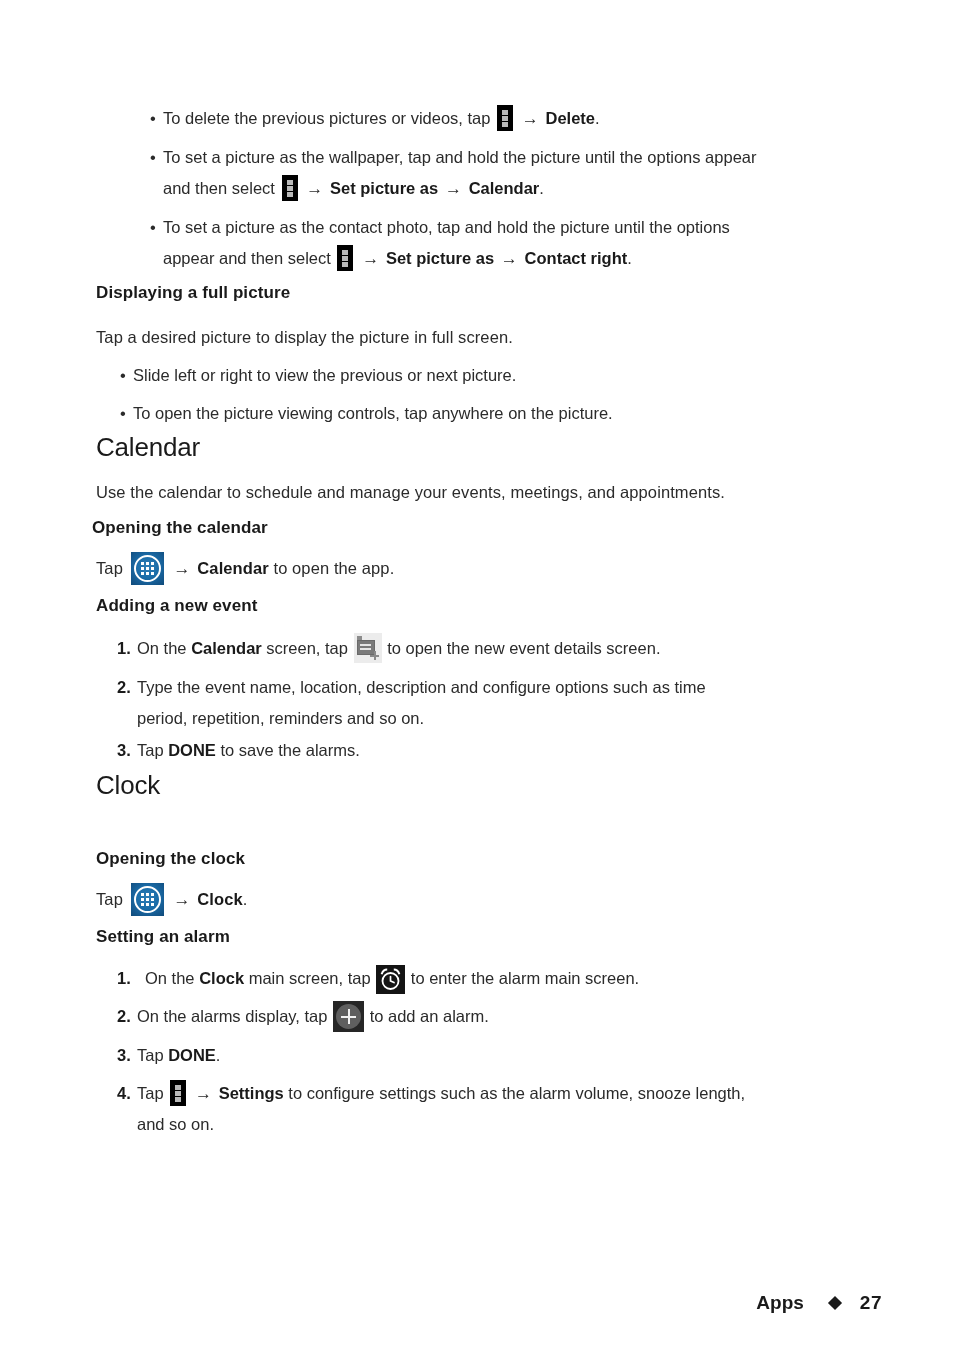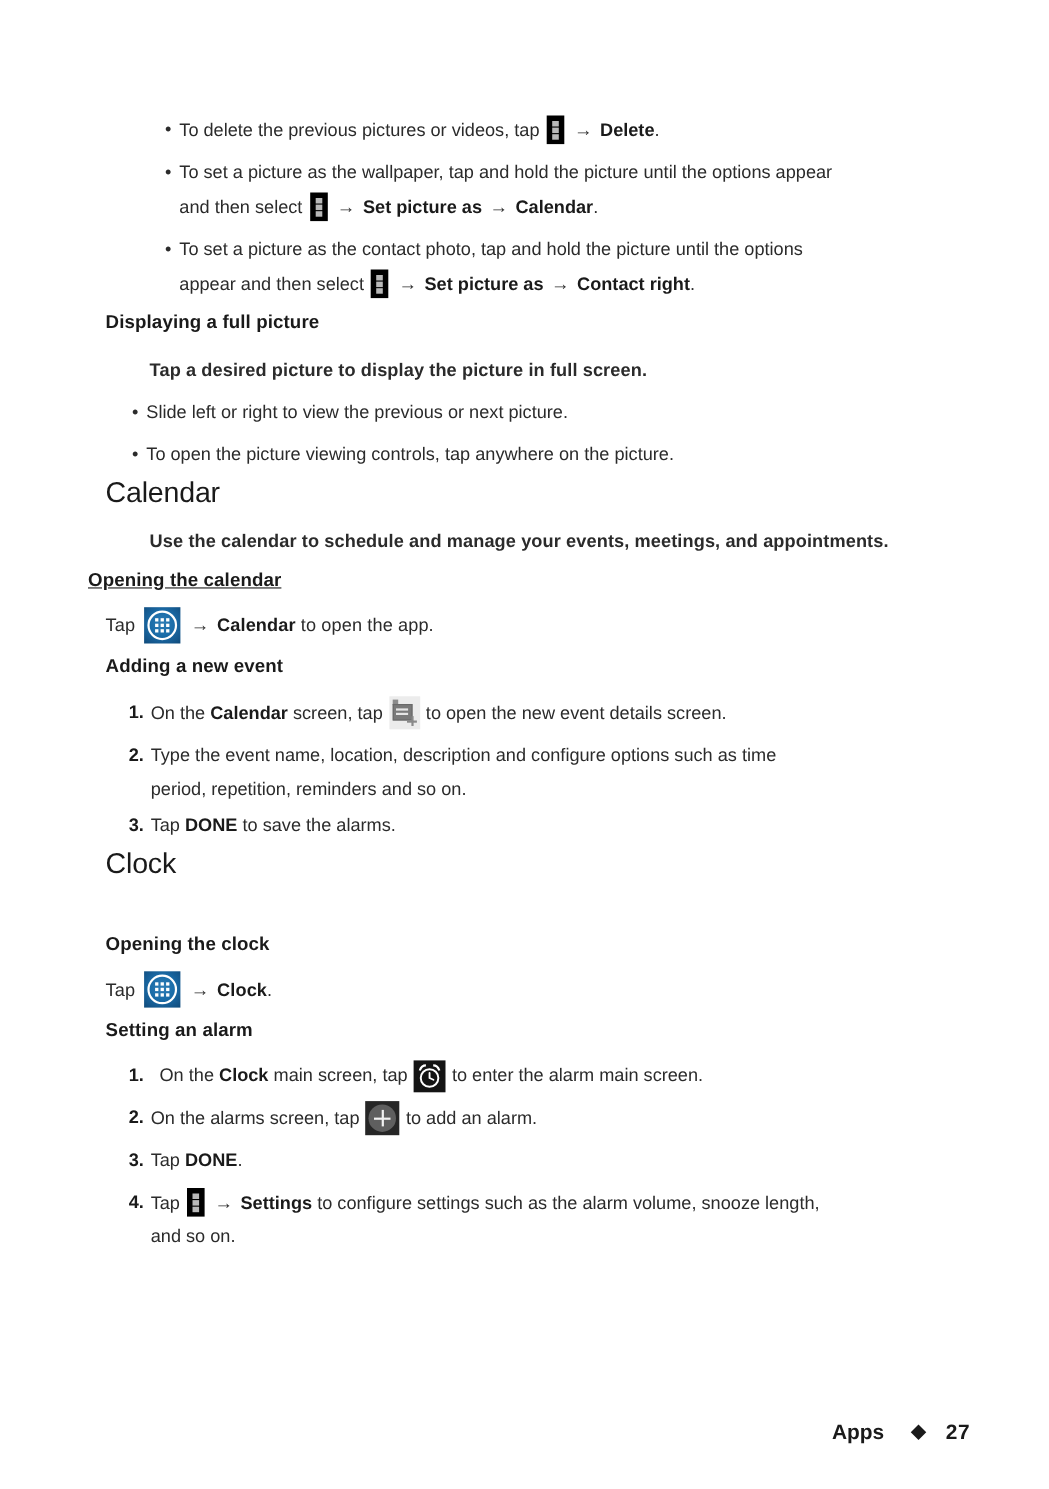--- a/index.html
+++ b/index.html
@@ -25,21 +25,21 @@
   }
 
   
   .blk {
     position: absolute;
     font-size: 16.5px;
     line-height: 31px;
     color: #2b2b2b;
     letter-spacing: 0.1px;
   }
-  .body-text { font-weight: 700; margin-left: 40px; }
+  .body-text { font-weight: 400; }
   b, .bold { font-weight: 700; color: #1a1a1a; }
 
   
   .h1 {
     position: absolute;
     font-size: 26px;
     font-weight: 400;
     color: #1a1a1a;
     letter-spacing: -0.2px;
   }
@@ -275,21 +275,21 @@
 
   <div class="bullet-row" style="left:120px; top:398px; width:760px;">
     <span class="marker" style="left:0; top:0;">•</span>
     <span class="txt" style="left:13px; top:0; width:745px;">To open the picture viewing controls, tap anywhere on the picture.</span>
   </div>
 
   <div class="h1" style="left:96px; top:432px;">Calendar</div>
 
   <div class="blk body-text" style="left:96px; top:477px; width:800px;">Use the calendar to schedule and manage your events, meetings, and appointments.</div>
 
-  <div class="h2" style="left:80px; top:518px;text-decoration:underline;">Opening the calendar</div>
+  <div class="h2" style="left:92px; top:518px;">Opening the calendar</div>
 
   <div class="blk" style="left:96px; top:552px; width:800px;">
     <span>Tap </span><span class="ico ico-appdrawer"><span class="ring"></span><span class="dots">
           <s style="left:0;top:0"></s>
           <s style="left:5px;top:0"></s>
           <s style="left:10px;top:0"></s>
           <s style="left:0;top:5px"></s>
           <s style="left:5px;top:5px"></s>
           <s style="left:10px;top:5px"></s>
           <s style="left:0;top:10px"></s>
@@ -349,21 +349,21 @@
             <path d="M12.5 9.5 L12.5 14 L16 15.6" fill="none" stroke="#ffffff" stroke-width="1.7" stroke-linecap="round"></path>
             <path d="M3.6 7.2 C4.6 4.2 7.0 2.6 9.2 2.6" fill="none" stroke="#ffffff" stroke-width="2"></path>
             <path d="M21.4 7.2 C20.4 4.2 18.0 2.6 15.8 2.6" fill="none" stroke="#ffffff" stroke-width="2"></path>
           </svg></span><span> to enter the alarm main screen.</span>
     </span>
   </div>
 
   <div class="bullet-row" style="left:117px; top:1001px; width:770px;">
     <span class="marker num" style="left:0; top:0;">2.</span>
     <span class="txt" style="left:20px; top:0; width:750px;">
-      <span>On the alarms screen, tap </span><span class="ico ico-plus"><span class="circ"></span></span><span> to add an alarm.</span>
+      <span>On the alarms display, tap </span><span class="ico ico-plus"><span class="circ"></span></span><span> to add an alarm.</span>
     </span>
   </div>
 
   <div class="bullet-row" style="left:117px; top:1040px; width:770px;">
     <span class="marker num" style="left:0; top:0;">3.</span>
     <span class="txt" style="left:20px; top:0; width:750px;">
       <span>Tap </span><b>DONE</b><span>.</span>
     </span>
   </div>
 

